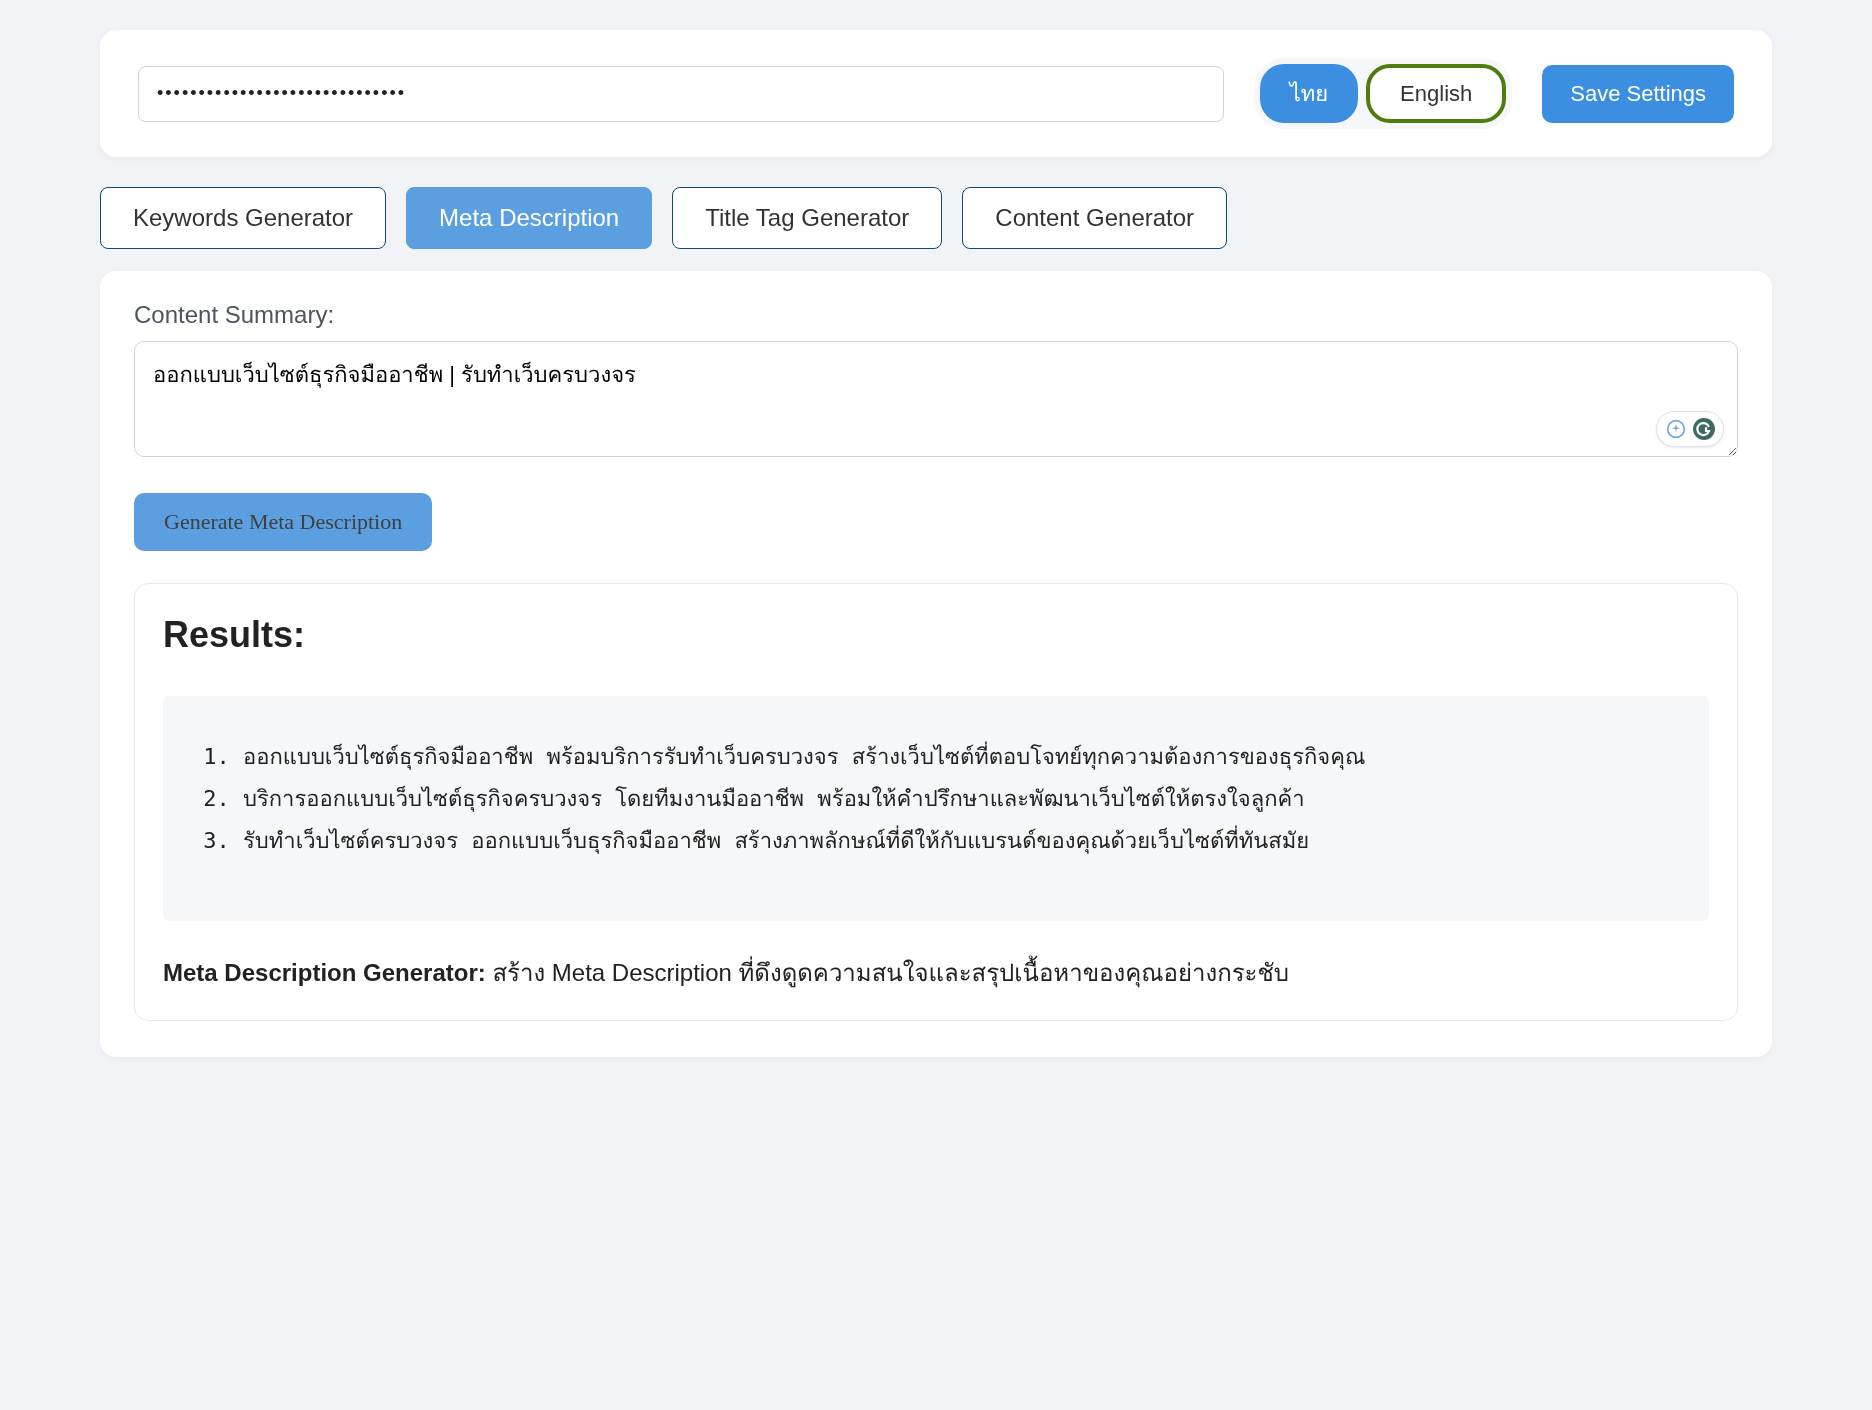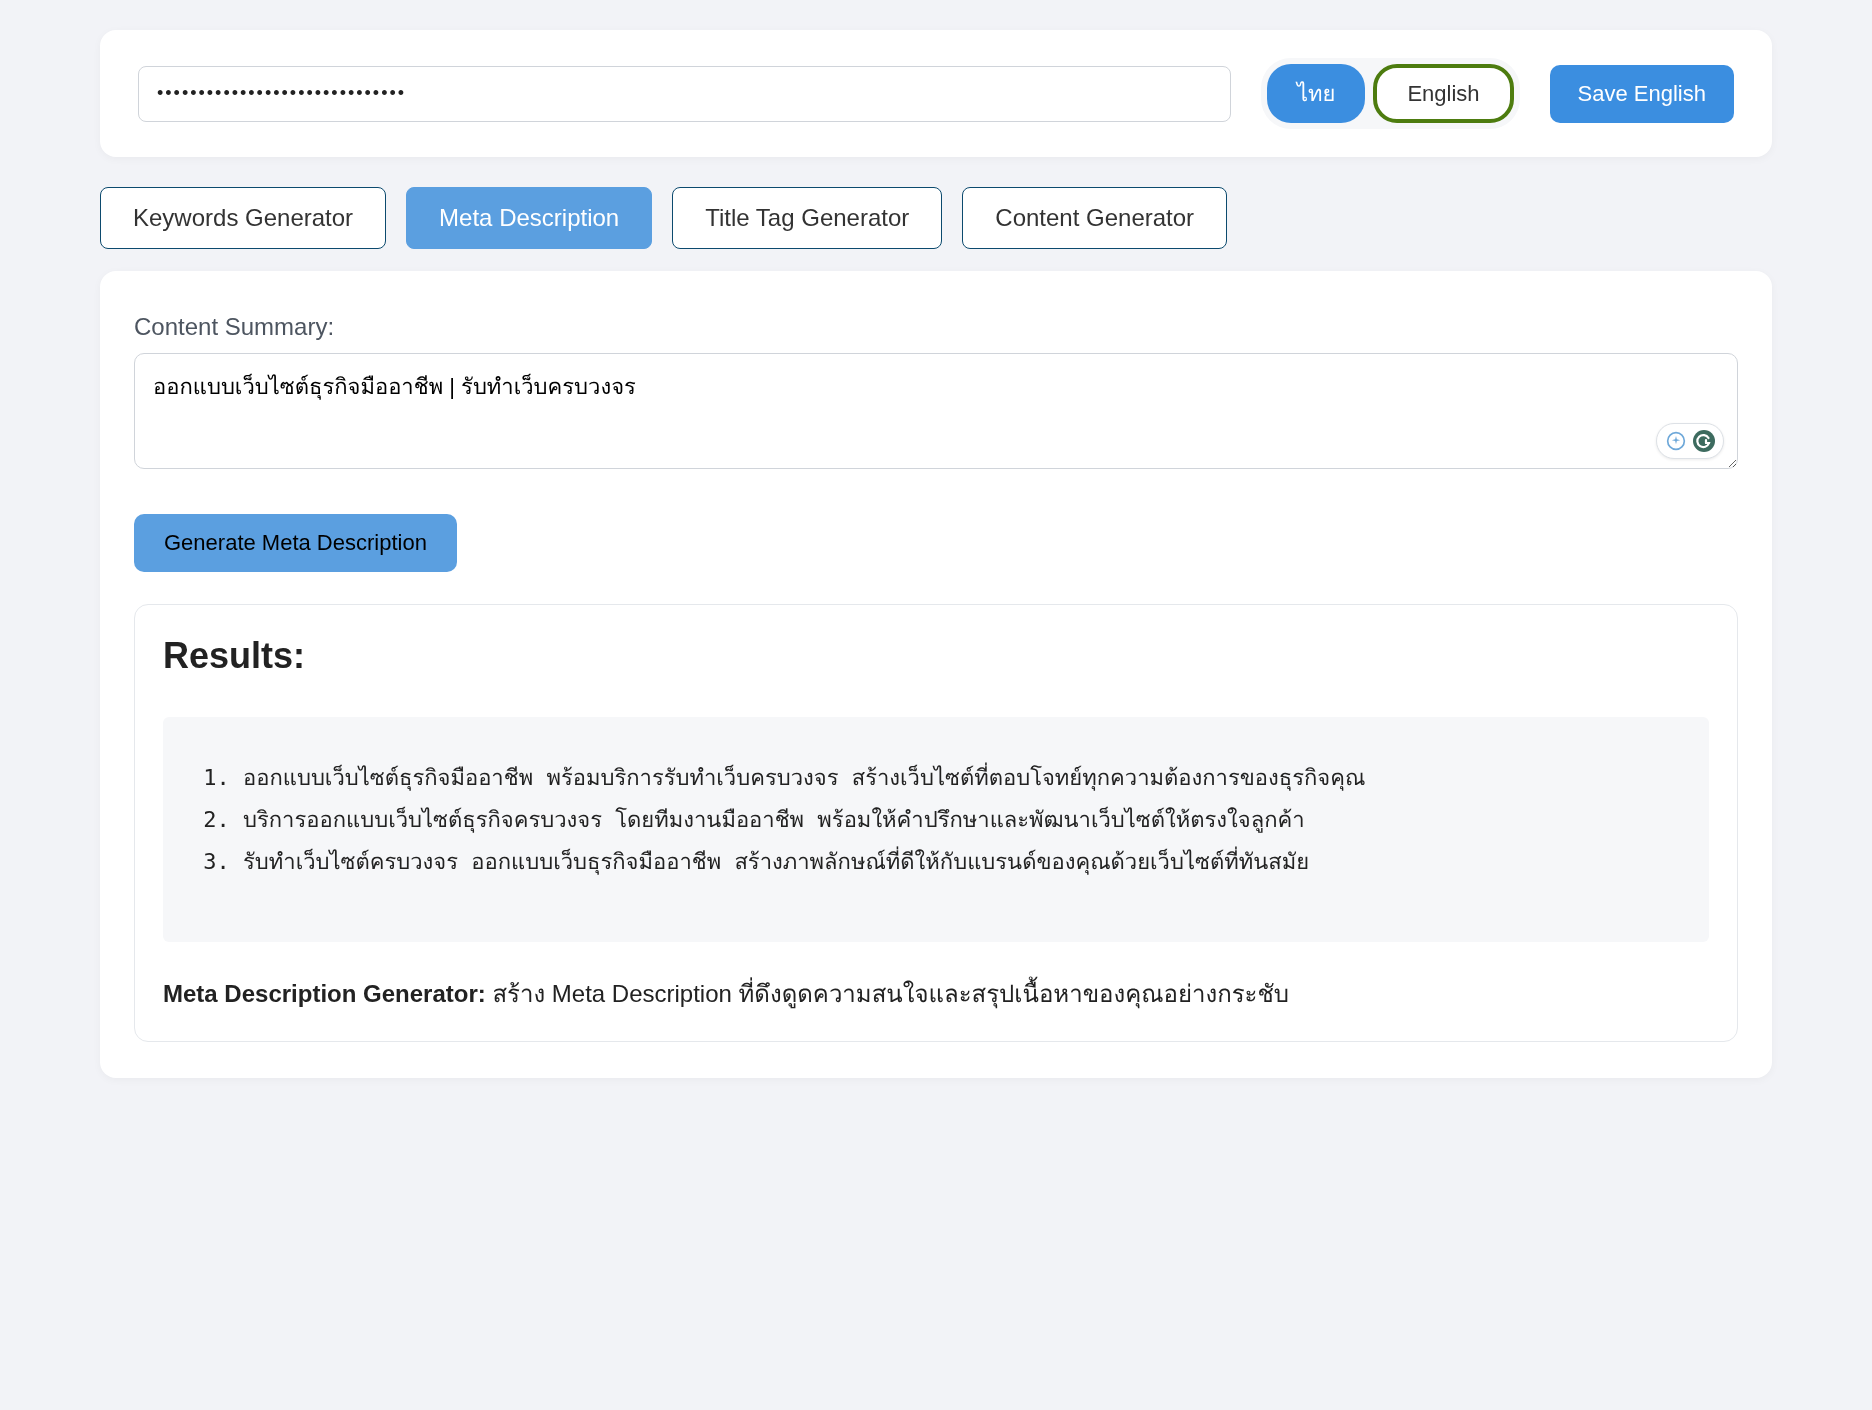--- a/index.html
+++ b/index.html
@@ -85,21 +85,20 @@
   }
   .main-card {
     margin-top: 22px;
     padding: 30px 34px 36px 34px;
   }
   .summary-label {
     font-size: 24px;
     color: #4d5560;
     margin-bottom: 12px;
     display: block;
-    margin-top: 12px;
   }
   .textarea-wrap {
     position: relative;
   }
   .summary-textarea {
     width: 100%;
     height: 116px;
     border: 1px solid #d0d4da;
     border-radius: 10px;
     padding: 16px 18px;
@@ -122,28 +121,29 @@
     box-shadow: 0 1px 3px rgba(0,0,0,0.08);
   }
   .ta-icons span {
     width: 26px;
     height: 26px;
     display: flex;
     align-items: center;
     justify-content: center;
   }
   .generate-btn {
-    margin-top: 41px;
+    margin-top: 32px;
     background: #5b9fe0;
-    color: #000000;
+    color: #404040;
     border: none;
     border-radius: 10px;
     padding: 16px 30px;
     font-size: 22px;
     cursor: pointer;
+    font-family: Liberation Serif, serif;
   }
   .results-card {
     margin-top: 32px;
     border: 1px solid #e5e8ec;
     border-radius: 14px;
     padding: 30px 28px 28px 28px;
   }
   .results-title {
     font-size: 36px;
     font-weight: 700;
@@ -174,21 +174,21 @@
 </style>
 </head>
 <body>
 
 <div class="card top-card">
   <input type="password" class="api-input" value="••••••••••••••••••••••••••••••" style="">
   <div class="lang-toggle">
     <button class="lang-btn active">ไทย</button>
     <button class="lang-btn inactive">English</button>
   </div>
-  <button class="save-btn">Save English</button>
+  <button class="save-btn">Save Settings</button>
 </div>
 
 <div class="tabs">
   <button class="tab">Keywords Generator</button>
   <button class="tab active">Meta Description</button>
   <button class="tab">Title Tag Generator</button>
   <button class="tab">Content Generator</button>
 </div>
 
 <div class="card main-card">

